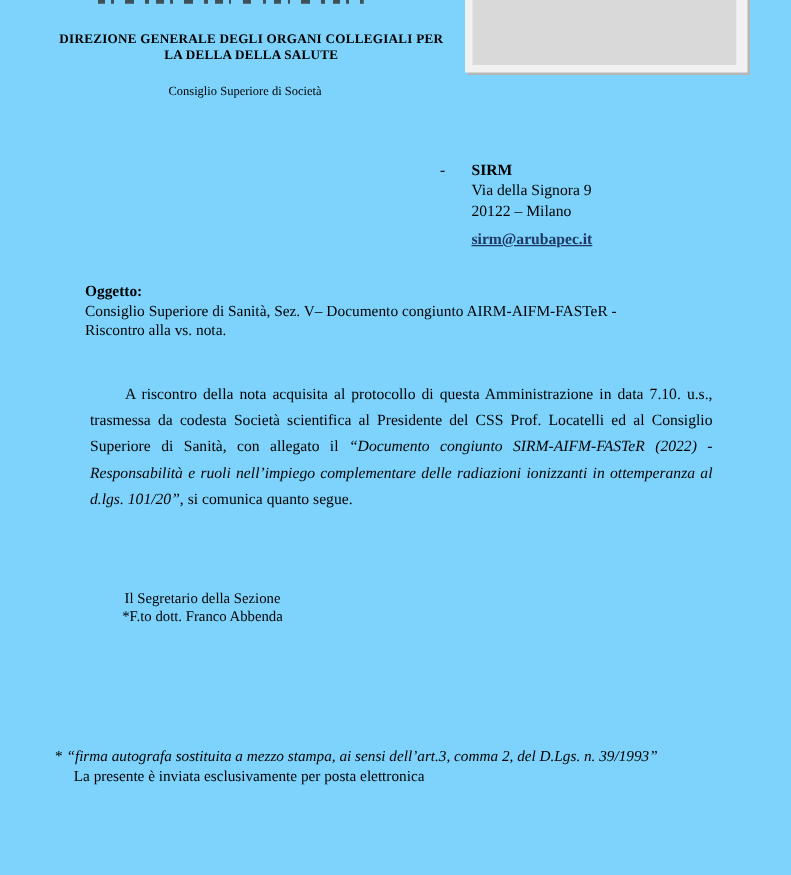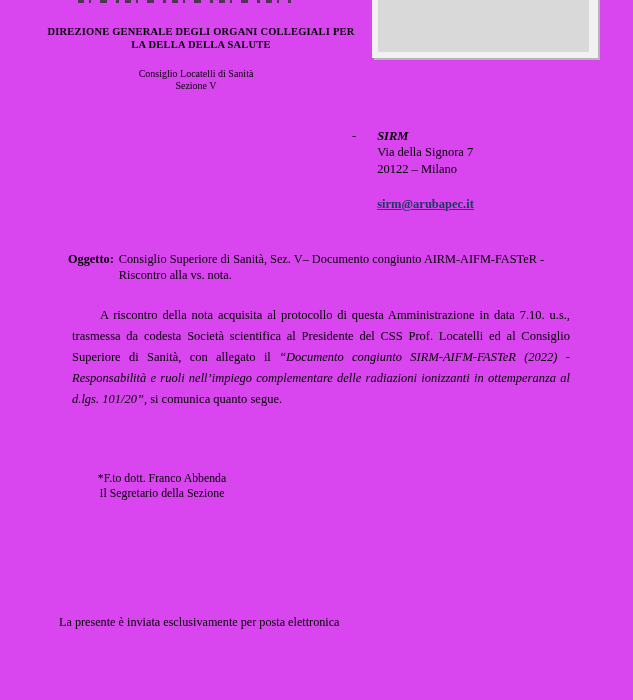--- a/index.html
+++ b/index.html
@@ -1,20 +1,20 @@
 <!DOCTYPE html>
 <html><head>
 <meta charset="utf-8">
 <style>
   html,body{margin:0;padding:0;}
   body{background:#ffffff;}
   .page{
     position:relative;
     width:633px;height:700px;
-    background:#d946ef;
+    background:#7dd3fc;
     font-family:"Liberation Serif","DejaVu Serif",serif;
     color:#000000;
     overflow:hidden;
   }
   
   .remnant{
     position:absolute;left:78px;top:0;width:213px;height:3px;
     background:repeating-linear-gradient(90deg,
       #2f2f2f 0 6px,transparent 6px 11px,
       #2f2f2f 11px 13px,transparent 13px 22px,
@@ -40,98 +40,98 @@
   .council{
     position:absolute;left:36px;top:68px;width:320px;
     text-align:center;font-size:10px;line-height:12px;
   }
   .recipient{
     position:absolute;left:352px;top:128px;
     display:flex;align-items:flex-start;
     font-size:12.5px;line-height:16.3px;
   }
   .recipient .dash{margin-right:21px;}
-  .r-name{font-weight:700;font-style:italic;}
+  .r-name{font-weight:700;}
   .email{
-    display:inline-block;margin-top:19px;
+    display:inline-block;margin-top:6px;
     font-weight:700;text-decoration:underline;color:#1f3864;
     cursor:pointer;
   }
   .subject{
-    position:absolute;left:68px;top:252px;width:510px;
-    display:flex;font-size:12.3px;line-height:15.5px;
+    position:absolute;left:68px;top:226px;width:510px;
+    display:flex;font-size:12.3px;line-height:15.5px;flex-direction:column;
   }
   .subject-label{font-weight:700;flex:0 0 auto;margin-right:5px;}
   .para{
     position:absolute;left:68px;width:498px;margin:4px;
     font-size:12.5px;line-height:21px;text-align:justify;text-indent:28px;
   }
   .p1{top:301px;}
   .p2{top:406px;}
   .sig{
     position:absolute;top:471px;width:210px;
     text-align:center;font-size:11.8px;line-height:15px;
   }
   .sig-left{left:57px;}
   .sig-right{left:328px;}
   .footnote{
     position:absolute;left:44px;top:598px;width:545px;
     font-size:12.2px;line-height:15px;
   }
   .fn-quote{font-style:italic;}
-  .fn-line2{margin-left:15px;margin-top:17px;}
+  .fn-line2{margin-left:15px;margin-top:1px;}
   em{font-style:italic;}
 </style>
 </head>
 <body>
 
 <div class="page">
 
   <div class="remnant"></div>
 
   <div class="logo-box">
     <div class="logo-fill"></div>
   </div>
 
   <div class="dept">
     <div>DIREZIONE GENERALE DEGLI ORGANI COLLEGIALI PER</div>
     <div>LA DELLA DELLA SALUTE</div>
   </div>
 
   <div class="council">
-    <div>Consiglio Locatelli di Sanità</div>
-    <div>Sezione V</div>
+    <div>Consiglio Superiore di Società</div>
   </div>
 
   <div class="recipient">
     <span class="dash">-</span>
     <div class="recipient-text">
       <div class="r-name">SIRM</div>
-      <div>Via della Signora 7</div>
+      <div>Via della Signora 9</div>
       <div>20122 – Milano</div>
       <a class="email">sirm@arubapec.it</a>
     </div>
   </div>
 
   <div class="subject">
     <span class="subject-label">Oggetto:</span>
     <span class="subject-body">
       <span>Consiglio Superiore di Sanità, Sez. V– Documento congiunto AIRM-AIFM-FASTeR -</span><br>
       <span>Riscontro alla vs. nota.</span>
     </span>
   </div>
 
   <p class="para p1">
     <span>A riscontro della nota acquisita al protocollo di questa Amministrazione in data 7.10. u.s., trasmessa da codesta Società scientifica al Presidente del CSS Prof. Locatelli ed al Consiglio Superiore di Sanità, con allegato il </span><em>“Documento congiunto SIRM-AIFM-FASTeR (2022) - Responsabilità e ruoli nell’impiego complementare delle radiazioni ionizzanti in ottemperanza al d.lgs. 101/20”</em><span>, si comunica quanto segue.</span>
   </p>
 
 
   <div class="sig sig-left">
+    <div>Il Segretario della Sezione</div>
     <div>*F.to dott. Franco Abbenda</div>
-    <div>Il Segretario della Sezione</div>
   </div>
 
 
   <div class="footnote">
+    <div><span class="fn-star">* </span><em class="fn-quote">“firma autografa sostituita a mezzo stampa, ai sensi dell’art.3, comma 2, del D.Lgs. n. 39/1993”</em></div>
     <div class="fn-line2">La presente è inviata esclusivamente per posta elettronica</div>
   </div>
 
 </div>
 
 </body></html>

